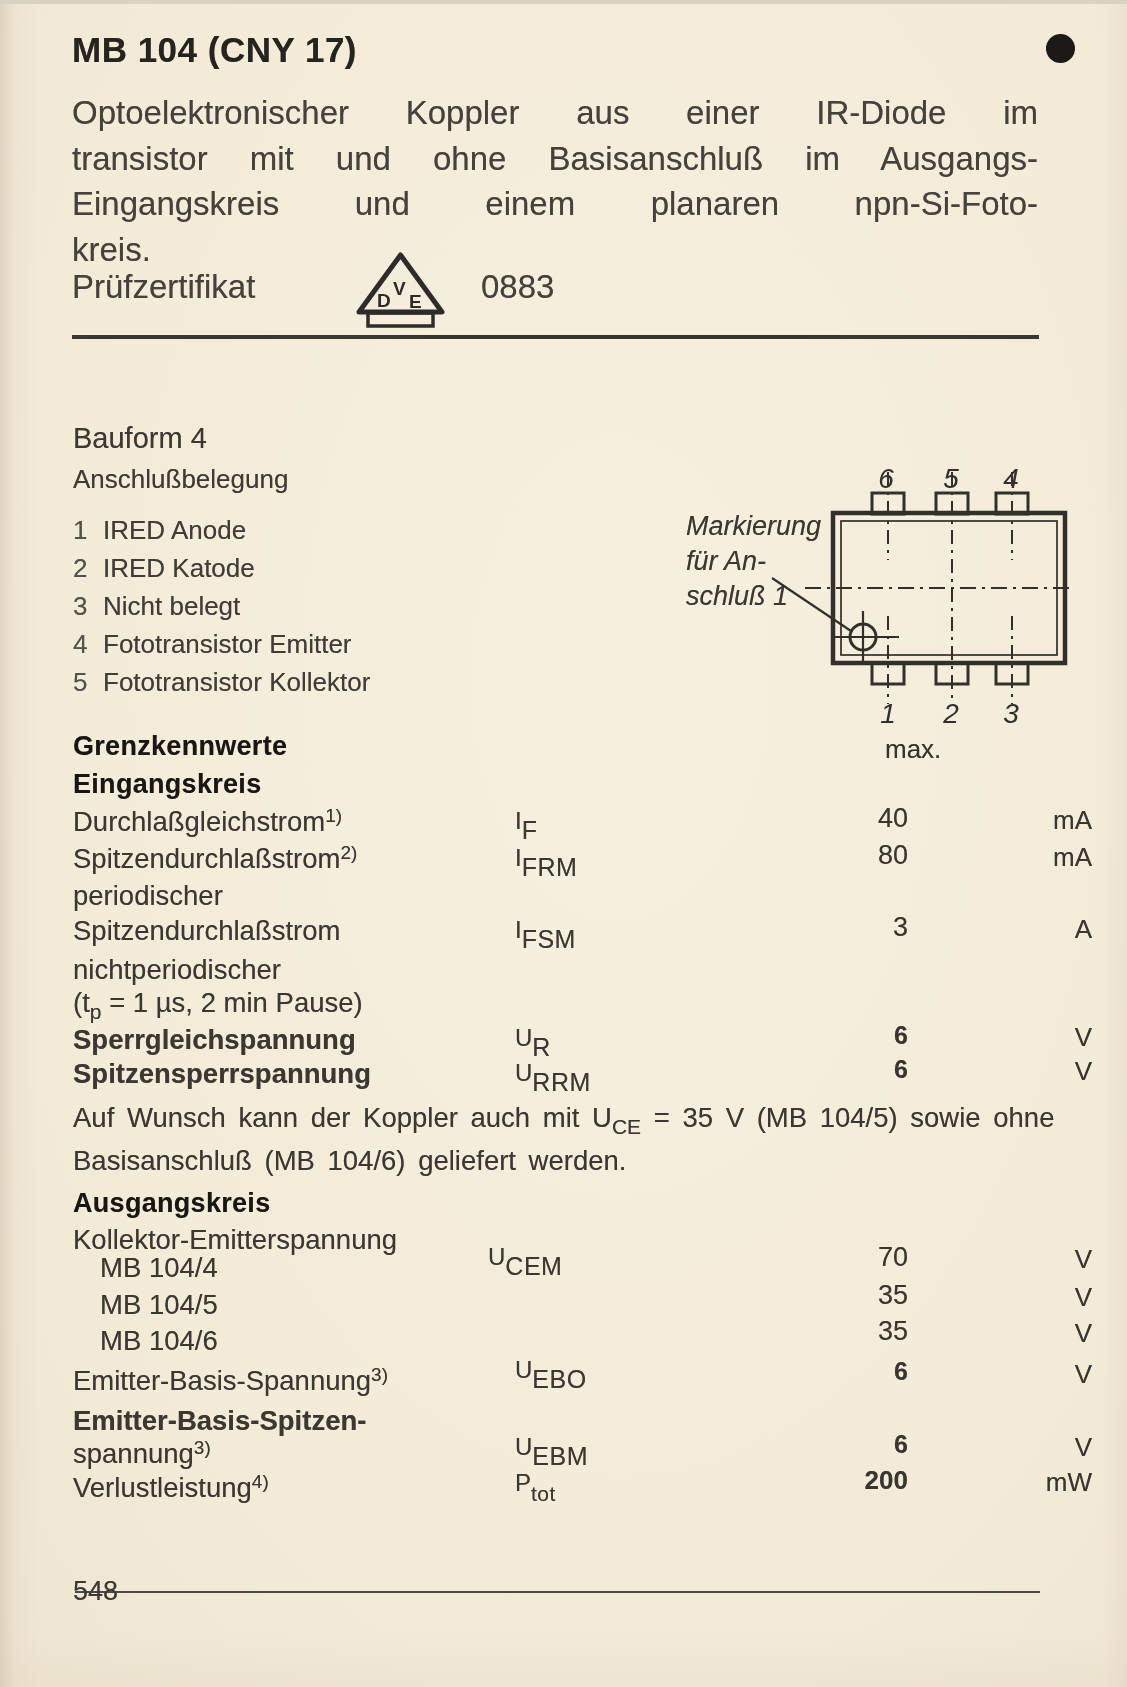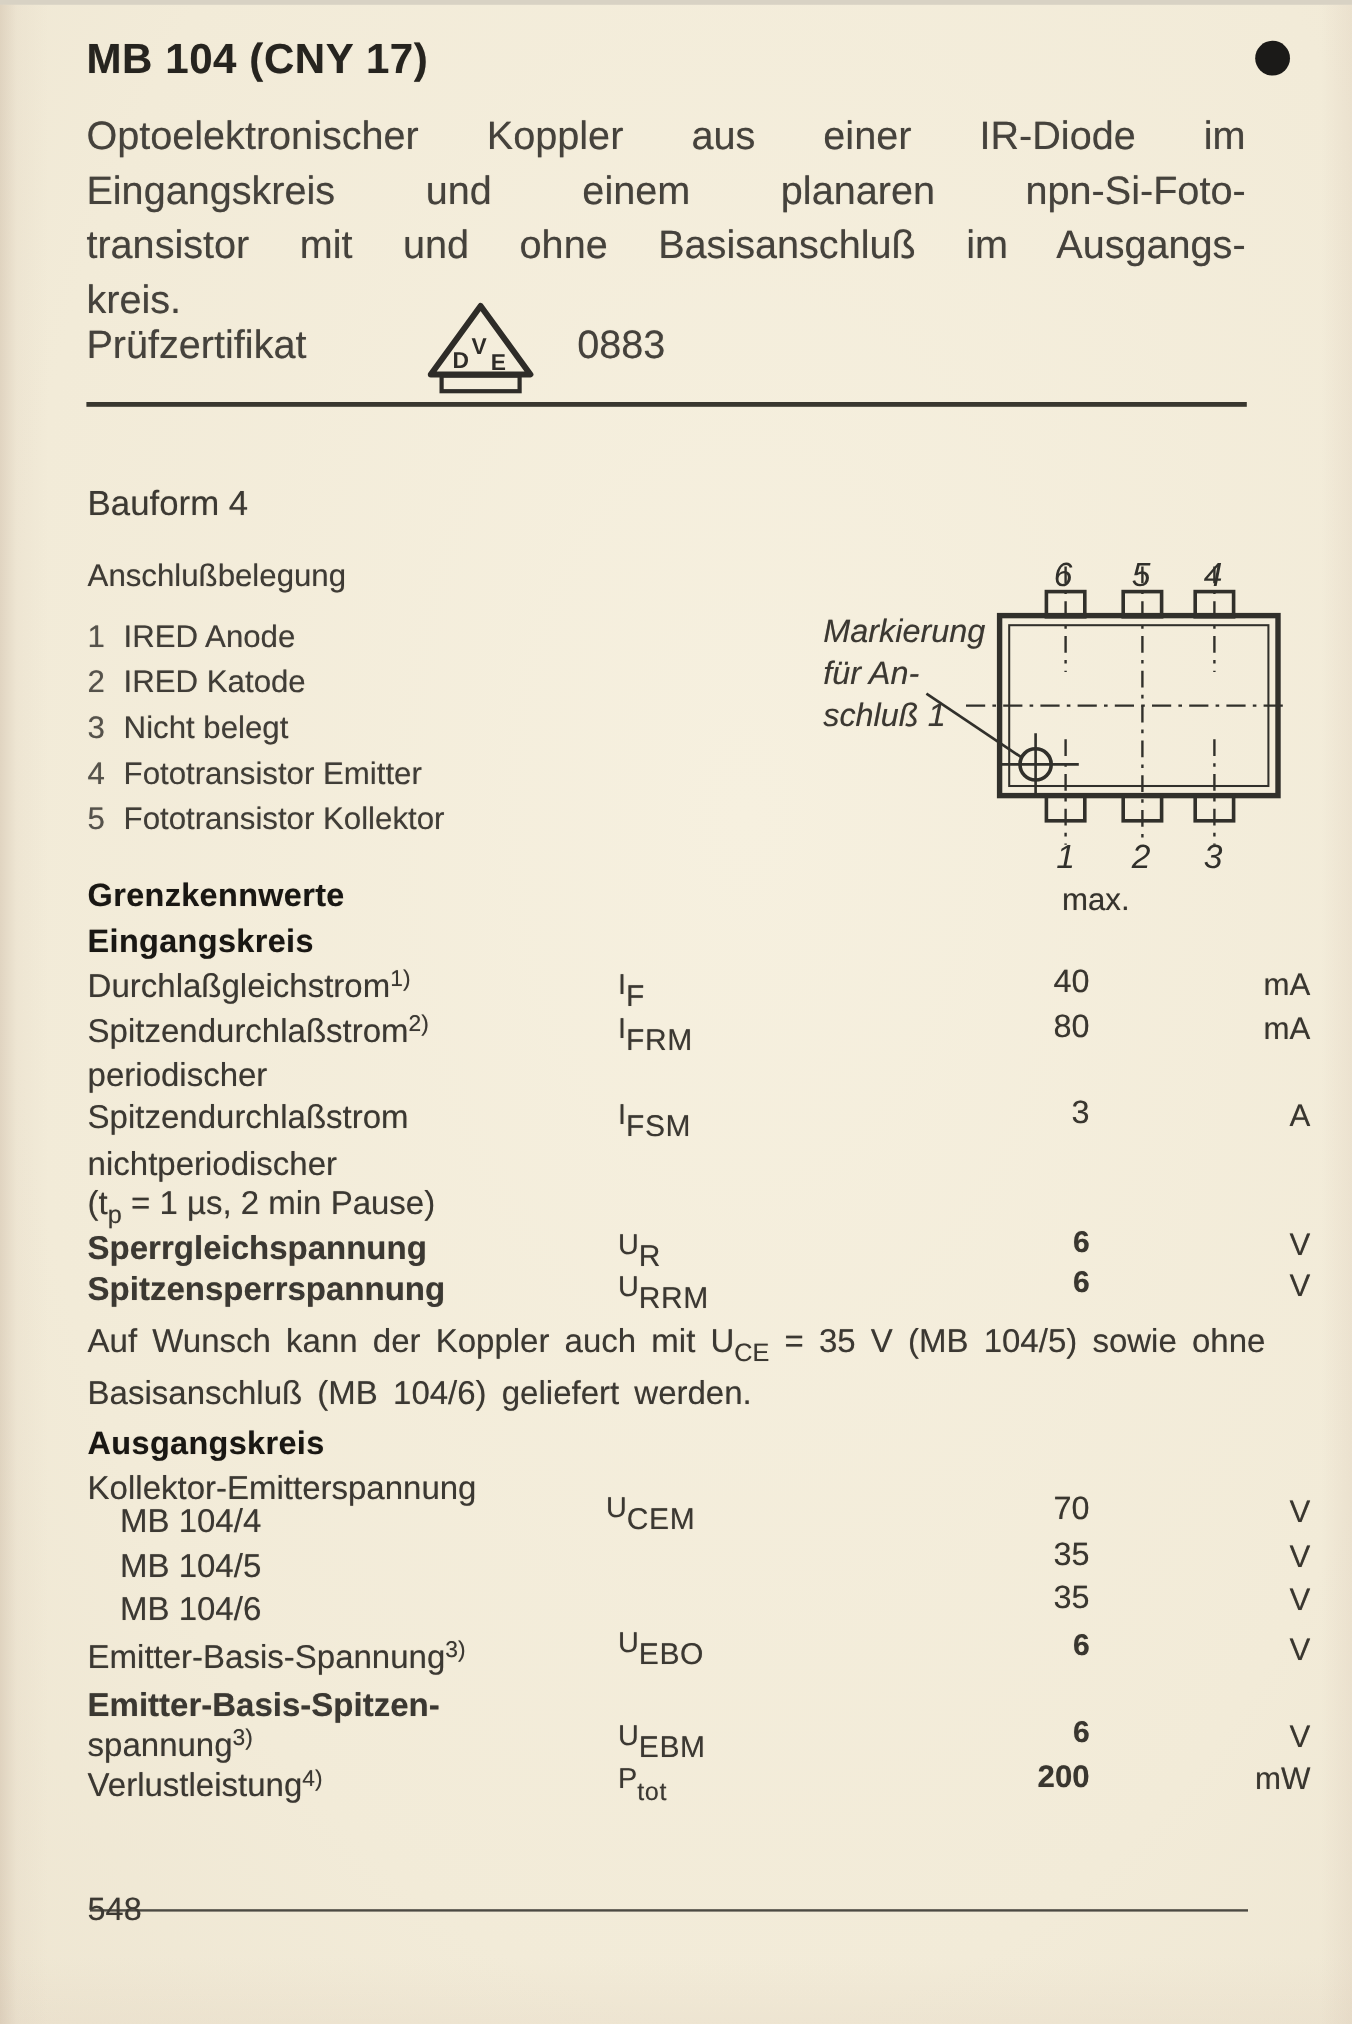--- a/index.html
+++ b/index.html
@@ -46,40 +46,40 @@
 </head>
 <body>
 
 <div id="page">
 
   <div class="abs title soft" style="left:72px;top:26px;">MB 104 (CNY 17)</div>
   <div class="abs" style="left:1046px;top:30px;width:29px;height:29px;border-radius:50%;background:#1b1a18;"></div>
 
   <div class="abs" style="left:72px;top:86px;">
     <div class="intro-line just soft">Optoelektronischer Koppler aus einer IR-Diode im</div>
+    <div class="intro-line just soft">transistor mit und ohne Basisanschluß im Ausgangs-</div>
     <div class="intro-line just soft">Eingangskreis und einem planaren npn-Si-Foto-</div>
-    <div class="intro-line just soft">transistor mit und ohne Basisanschluß im Ausgangs-</div>
     <div class="intro-line soft">kreis.</div>
   </div>
 
   <div class="abs cert soft" style="left:72px;top:264px;">Prüfzertifikat</div>
 
   <svg class="abs" style="left:352px;top:246px;" width="98" height="80" viewBox="0 0 98 80">
     <polygon points="48.5,5 90,62 7,62" fill="none" stroke="#2e2c28" stroke-width="5" stroke-linejoin="round"></polygon>
     <rect x="16" y="63" width="65" height="13" fill="none" stroke="#2e2c28" stroke-width="3.5"></rect>
     <text x="25" y="57" font-size="19" font-weight="bold" fill="#2e2c28">D</text>
     <text x="41" y="45" font-size="19" font-weight="bold" fill="#2e2c28">V</text>
     <text x="57" y="58" font-size="19" font-weight="bold" fill="#2e2c28">E</text>
   </svg>
 
   <div class="abs cert soft" style="left:481px;top:264px;">0883</div>
 
   <div class="abs rule" style="left:72px;top:331px;width:967px;height:4px;"></div>
 
-  <div class="abs h-reg soft" style="left:73px;top:400px;">Bauform 4</div>
+  <div class="abs h-reg soft" style="left:73px;top:418px;">Bauform 4</div>
   <div class="abs h-sub soft" style="left:73px;top:460px;">Anschlußbelegung</div>
 
   <div class="abs pin-item soft" style="left:73px;top:511px;"><span class="pin-num">1</span><span>IRED Anode</span></div>
   <div class="abs pin-item soft" style="left:73px;top:549px;"><span class="pin-num">2</span><span>IRED Katode</span></div>
   <div class="abs pin-item soft" style="left:73px;top:587px;"><span class="pin-num">3</span><span>Nicht belegt</span></div>
   <div class="abs pin-item soft" style="left:73px;top:625px;"><span class="pin-num">4</span><span>Fototransistor Emitter</span></div>
   <div class="abs pin-item soft" style="left:73px;top:663px;"><span class="pin-num">5</span><span>Fototransistor Kollektor</span></div>
 
   <div class="abs mark-label soft" style="left:686px;top:505px;">
     <div>Markierung</div>
@@ -158,21 +158,21 @@
   <div class="abs val bold soft" style="top:1051px;font-size:25px;">6</div>
   <div class="abs unit soft" style="top:1052px;">V</div>
 
   <div class="abs note soft" style="left:73px;top:1098px;"><span>Auf Wunsch kann der Koppler auch mit U</span><span class="subs">CE</span><span> = 35 V (MB 104/5) sowie ohne</span></div>
   <div class="abs note soft" style="left:73px;top:1141px;">Basisanschluß (MB 104/6) geliefert werden.</div>
 
   <div class="abs sec-h soft" style="left:73px;top:1184px;">Ausgangskreis</div>
   <div class="abs rlab soft" style="left:73px;top:1220px;">Kollektor-Emitterspannung</div>
 
   <div class="abs rlab soft" style="left:100px;top:1248px;">MB 104/4</div>
-  <div class="abs sym soft" style="left:505px;top:1242px;"><span class="sb">U</span><span class="ss">CEM</span></div>
+  <div class="abs sym soft" style="left:488px;top:1242px;"><span class="sb">U</span><span class="ss">CEM</span></div>
   <div class="abs val soft" style="top:1238px;">70</div>
   <div class="abs unit soft" style="top:1240px;">V</div>
 
   <div class="abs rlab soft" style="left:100px;top:1285px;">MB 104/5</div>
   <div class="abs val soft" style="top:1276px;">35</div>
   <div class="abs unit soft" style="top:1278px;">V</div>
 
   <div class="abs rlab soft" style="left:100px;top:1321px;">MB 104/6</div>
   <div class="abs val soft" style="top:1312px;">35</div>
   <div class="abs unit soft" style="top:1314px;">V</div>

